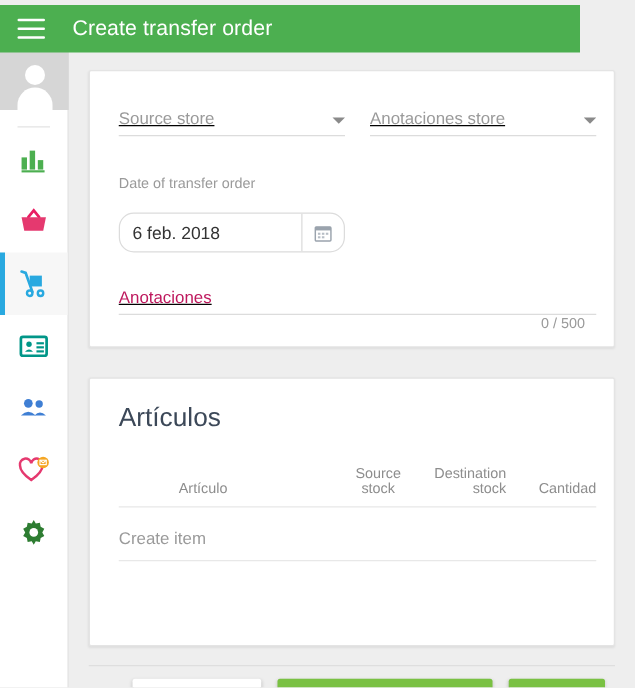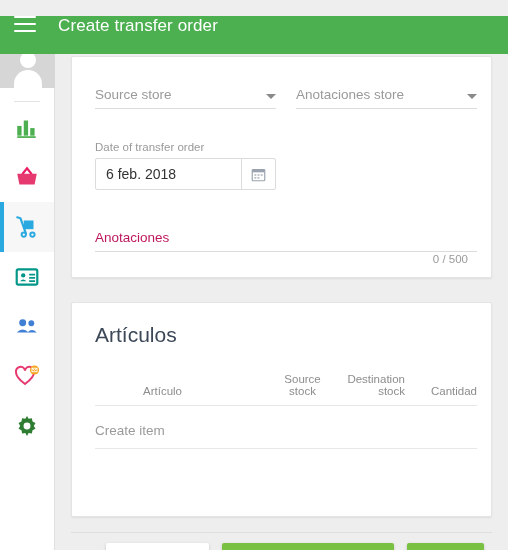--- a/index.html
+++ b/index.html
@@ -6,22 +6,22 @@
   html, body {
     width: 508px; height: 550px;
     font-family: "Liberation Sans", sans-serif;
     background: #eeeeee;
     overflow: hidden;
   }
   .app { position: relative; width: 508px; height: 550px; background: #eeeeee; }
 
   
   .topbar {
-    position: absolute; top: 16px; left: 0; width: 508px; height: 38px;
-    background: #4caf50; display: flex; 
+    position: absolute; top: 4px; left: 0; width: 464px; height: 38px;
+    background: #4caf50; display: flex; align-items: center;
     padding-left: 14px; z-index: 30;
   }
   .hamburger { width: 22px; height: 16px; display: flex; flex-direction: column;
     justify-content: space-between; cursor: pointer; }
   .hamburger i { display: block; height: 2px; background: #fff; border-radius: 1px; }
   .topbar-title {
     margin-left: 22px; color: #fff; font-size: 17px; letter-spacing: .1px;
   }
 
   
@@ -65,38 +65,38 @@
   .card {
     position: absolute; background: #fff;
     border: 1px solid #e4e4e4; border-radius: 2px;
     box-shadow: 0 1px 2px rgba(0,0,0,0.07);
   }
   #card-details { left: 16px; top: 18px; width: 421px; height: 222px; }
   #card-items   { left: 16px; top: 264px; width: 421px; height: 215px; text-decoration: underline; }
 
   
   .field {
-    position: absolute; border-bottom: 1px solid #dcdcdc;
+    position: absolute; border-bottom: 1px solid #dcdcdc; text-decoration: underline;
   }
   .field .label {
     font-size: 13.5px; color: #9a9a9a; padding-bottom: 6px; display: block;
   }
   .select-field { display: flex; align-items: flex-end; justify-content: space-between; }
   .caret {
     width: 0; height: 0; border-left: 5px solid transparent;
     border-right: 5px solid transparent; border-top: 5px solid #8a8a8a;
     margin-bottom: 9px;
   }
   #f-source { left: 23px; top: 30px; width: 181px; }
   #f-dest   { left: 224px; top: 30px; width: 181px; }
 
   .date-block { position: absolute; left: 23px; top: 84px; width: 181px; }
-  .date-label { font-size: 11.5px; color: #9a9a9a; display: block; margin-bottom: 5px; }
+  .date-label { font-size: 11.5px; color: #9a9a9a; display: block; margin-bottom: 17px; }
   .date-input-row {
-    display: flex; height: 32px; border: 1px solid #dcdcdc; border-radius: 2px;
+    display: flex; height: 32px; border: 1px solid #dcdcdc; border-radius: 12px;
     background: #fff;
   }
   .date-value {
     flex: 1; display: flex; align-items: center; padding-left: 10px;
     font-size: 14px; color: #333;
   }
   .date-btn {
     width: 34px; border-left: 1px solid #dcdcdc; display: flex;
     align-items: center; justify-content: center; cursor: pointer;
   }

